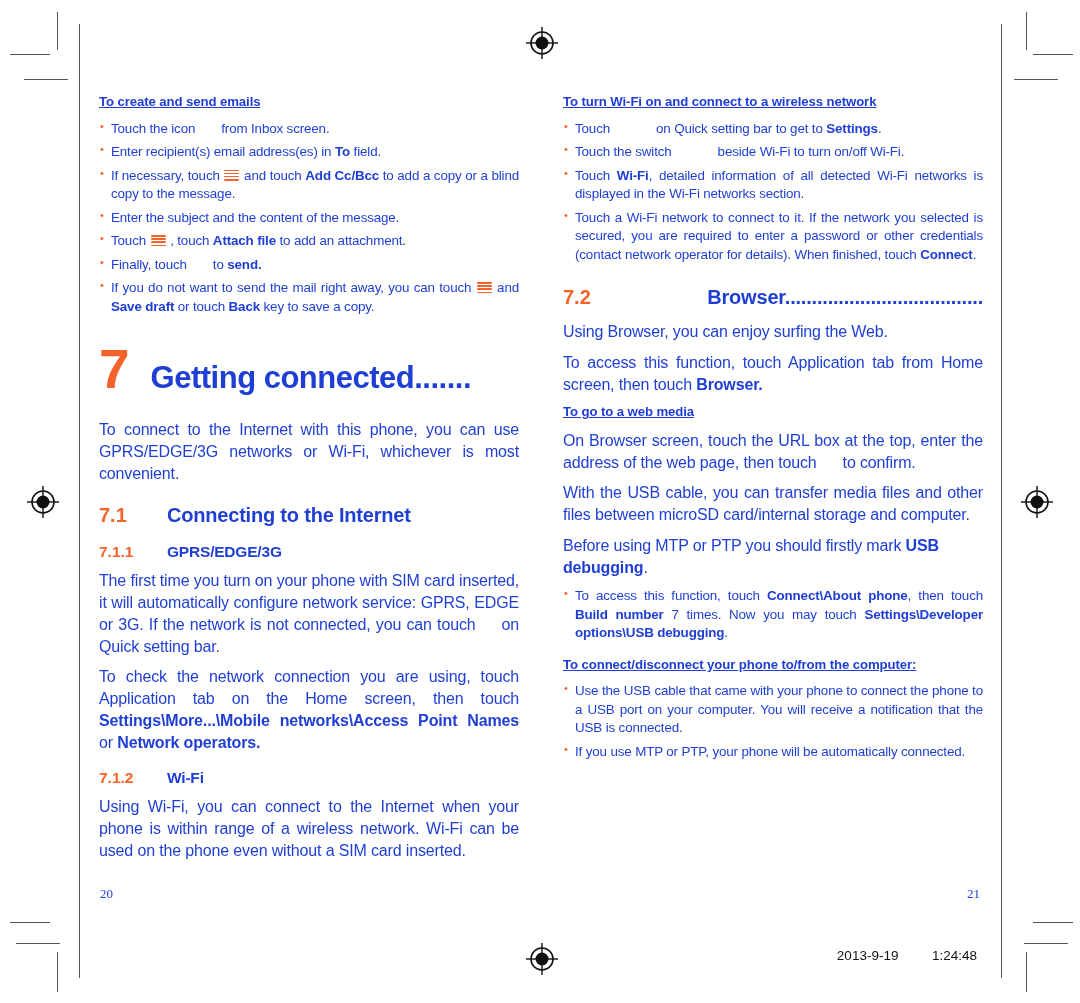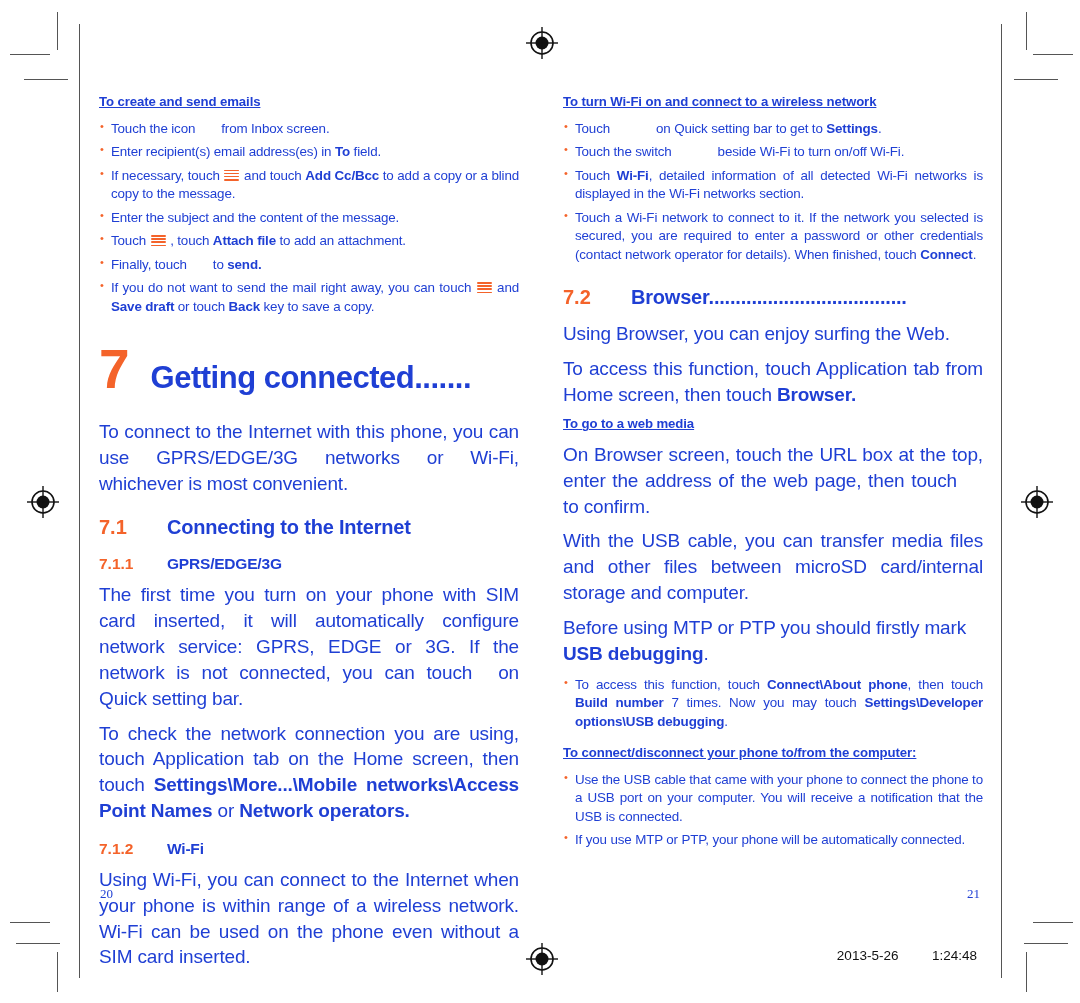--- a/index.html
+++ b/index.html
@@ -38,21 +38,21 @@
     color: #1f3fd4;
     font-weight: bold;
     font-size: 13.2px;
     text-decoration: underline;
     letter-spacing: -0.1px;
     margin: 0 0 9px 0;
     line-height: 1.25;
   }
   p.body {
     color: #1f3fd4;
-    font-size: 19px;
+    font-size: 16px;
     line-height: 1.36;
     margin: 0 0 9px 0;
     text-align: justify;
     letter-spacing: -0.15px;
   }
   p.body.noj { text-align: left; }
   .bullets { list-style: none; margin: 0 0 8px 0; padding: 0; }
   .bullets li {
     position: relative;
     color: #1f3fd4;
@@ -287,21 +287,21 @@
 
     <h3 class="sub-head">To turn Wi-Fi on and connect to a wireless network</h3>
 
     <ul class="bullets">
       <li class="noj">Touch<span class="iconslot wide"></span>on Quick setting bar to get to <b>Settings</b>.</li>
       <li class="noj">Touch the switch<span class="iconslot wide"></span>beside Wi-Fi to  turn on/off Wi-Fi.</li>
       <li>Touch <b>Wi-Fi</b>, detailed information of all detected Wi-Fi networks is displayed in the Wi-Fi networks section.</li>
       <li>Touch a Wi-Fi network to connect to it. If the network you selected is secured, you are required to enter a password or other credentials (contact network operator for details). When finished, touch <b>Connect</b>.</li>
     </ul>
 
-    <div class="sec-h1" style="margin-top:22px;margin-bottom:12px;">
+    <div class="sec-h1" style="margin-top:22px;margin-bottom:12px;justify-content:space-between;">
       <span class="num">7.2</span>
       <span class="ttl"><span>Browser</span><span>.....................................</span></span>
     </div>
 
     <p class="body noj">Using Browser, you can enjoy surfing the Web.</p>
 
     <p class="body"><span>To access this function, touch Application tab from Home screen, then touch </span><b>Browser.</b></p>
 
     <h3 class="sub-head">To go to a web media</h3>
 
@@ -321,18 +321,18 @@
     <ul class="bullets">
       <li>Use the USB cable that came with your phone to connect the phone to a USB port on your computer. You will receive a notification that the USB is connected.</li>
       <li>If you use MTP or PTP, your phone will be automatically connected.</li>
     </ul>
   </div>
 
   <div class="folio folio-left">20</div>
   <div class="folio folio-right">21</div>
 
   <div class="slug slug-right">
-    <span>2013-5-26</span>
+    <span>2013-9-19</span>
     <span class="gap"></span>
     <span>1:24:48</span>
   </div>
 
 </div>
 
 </body></html>

